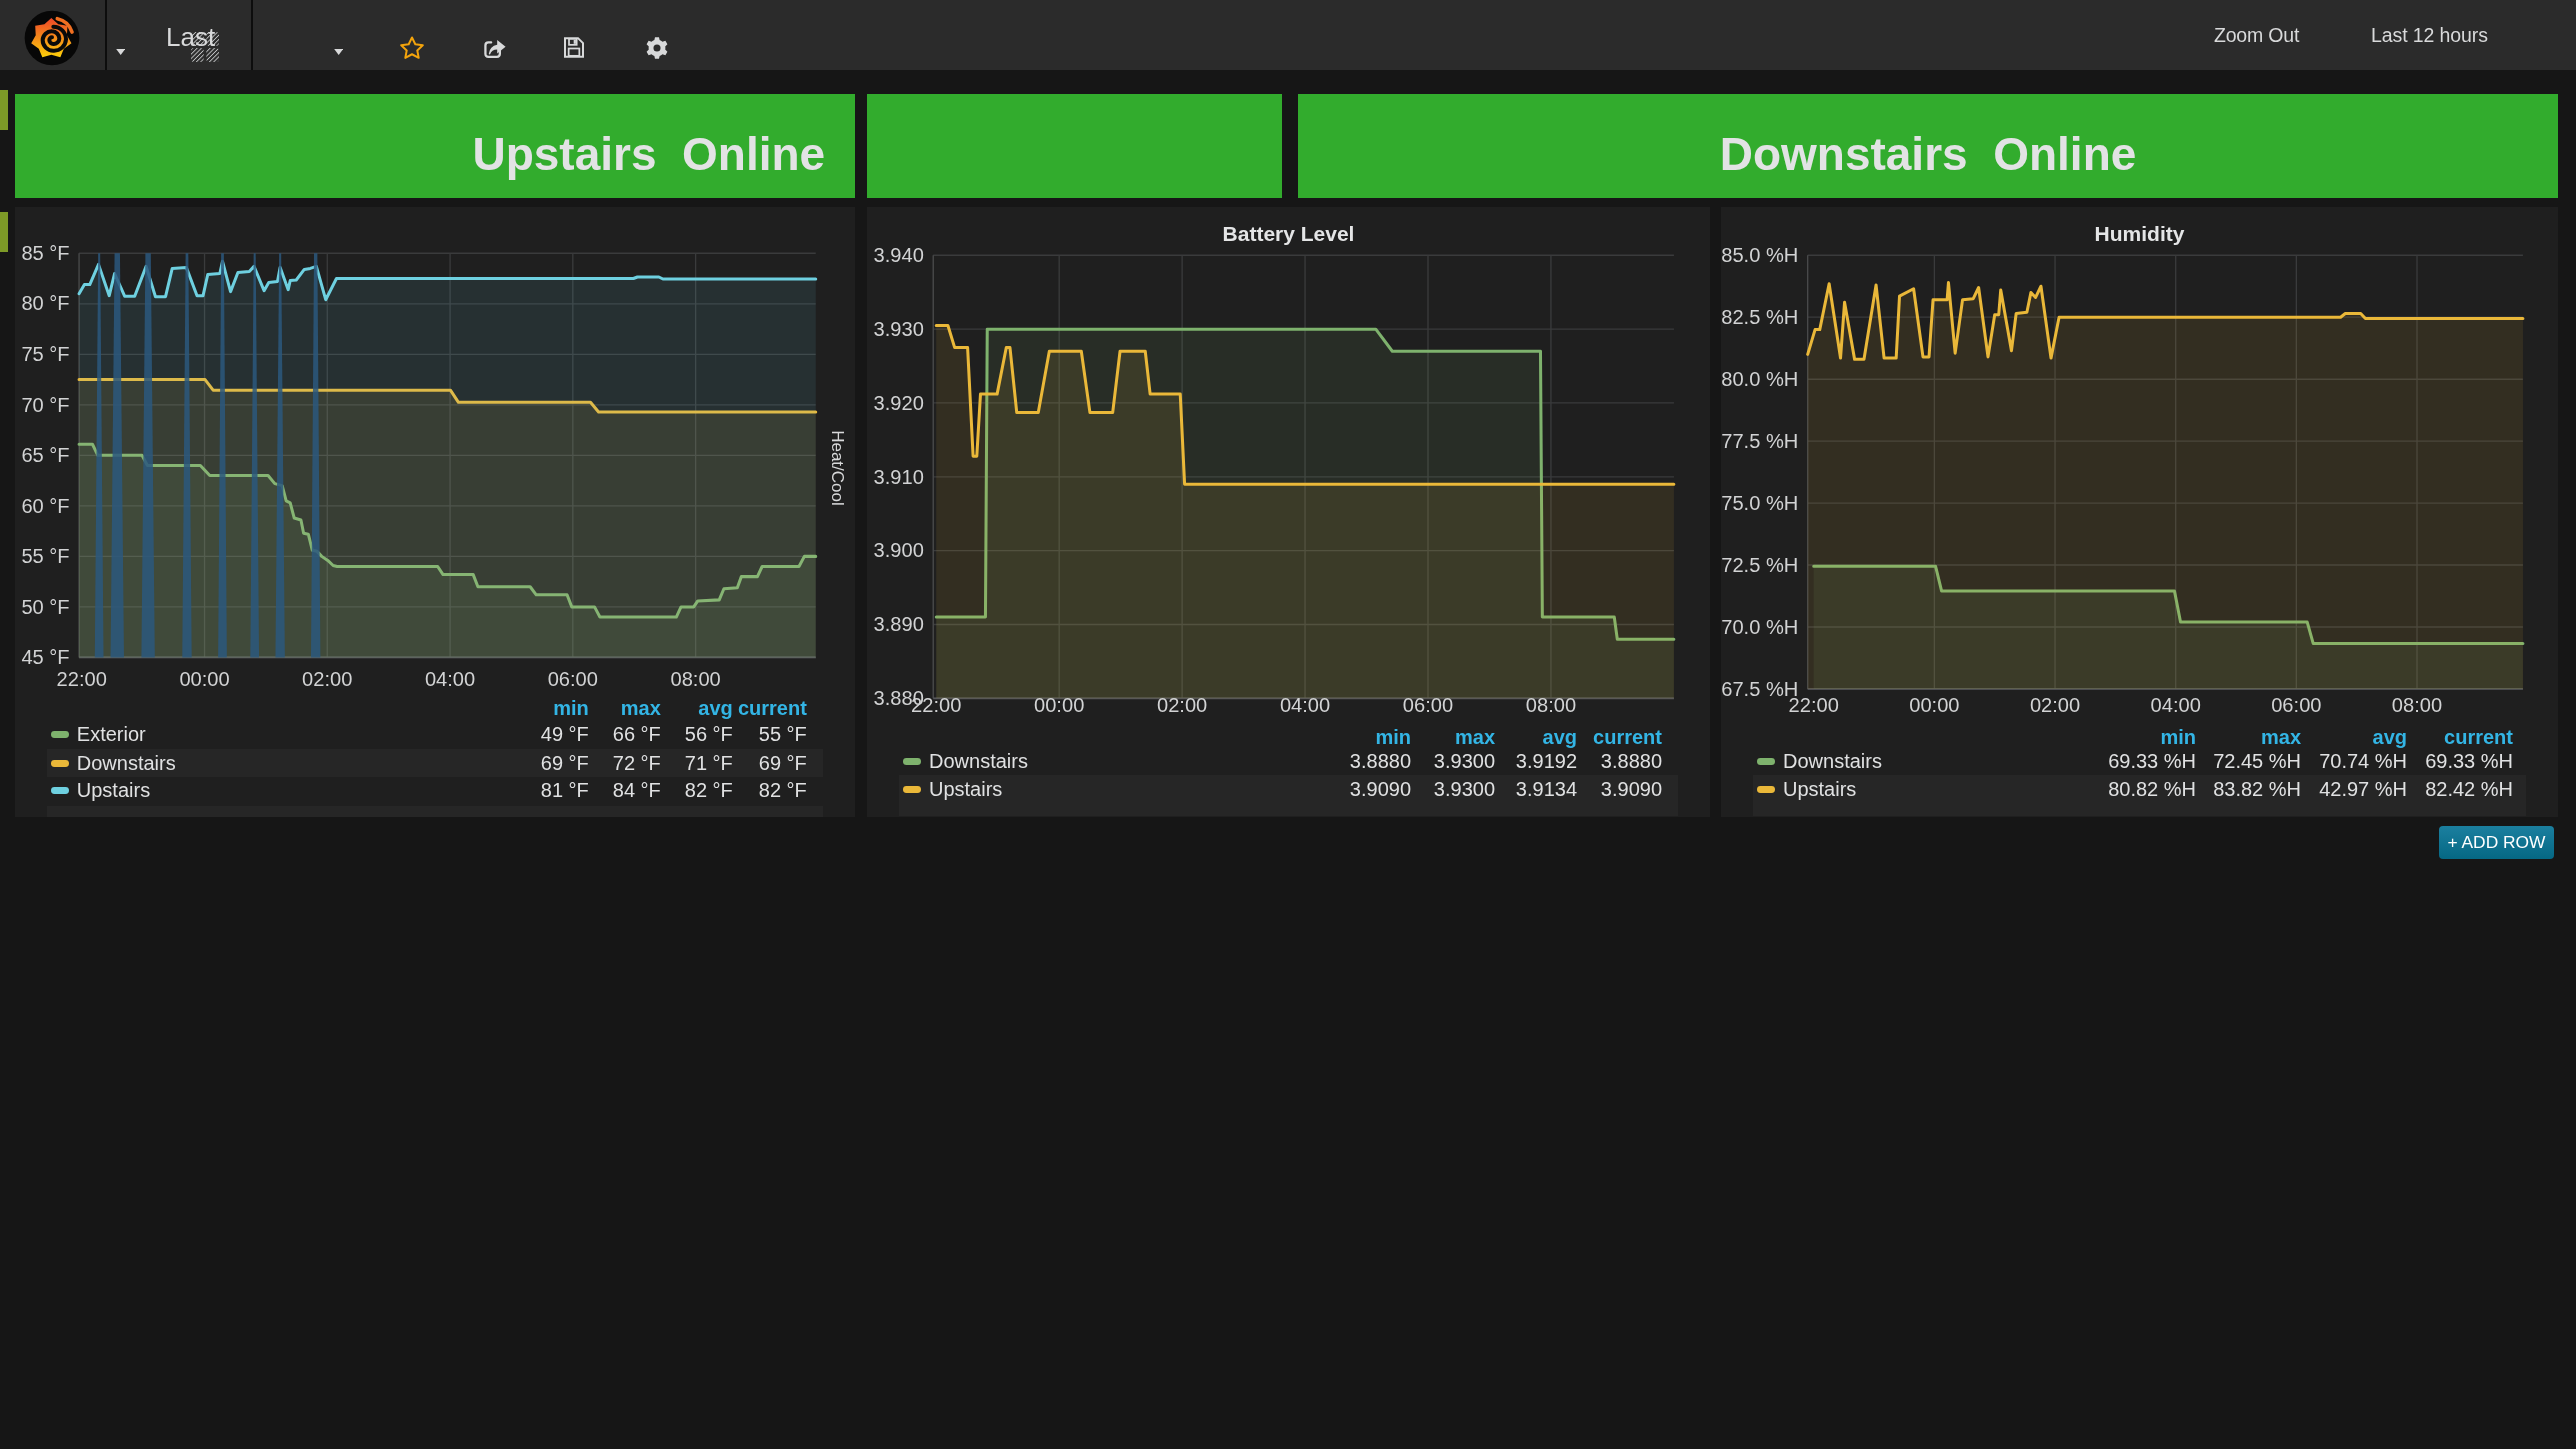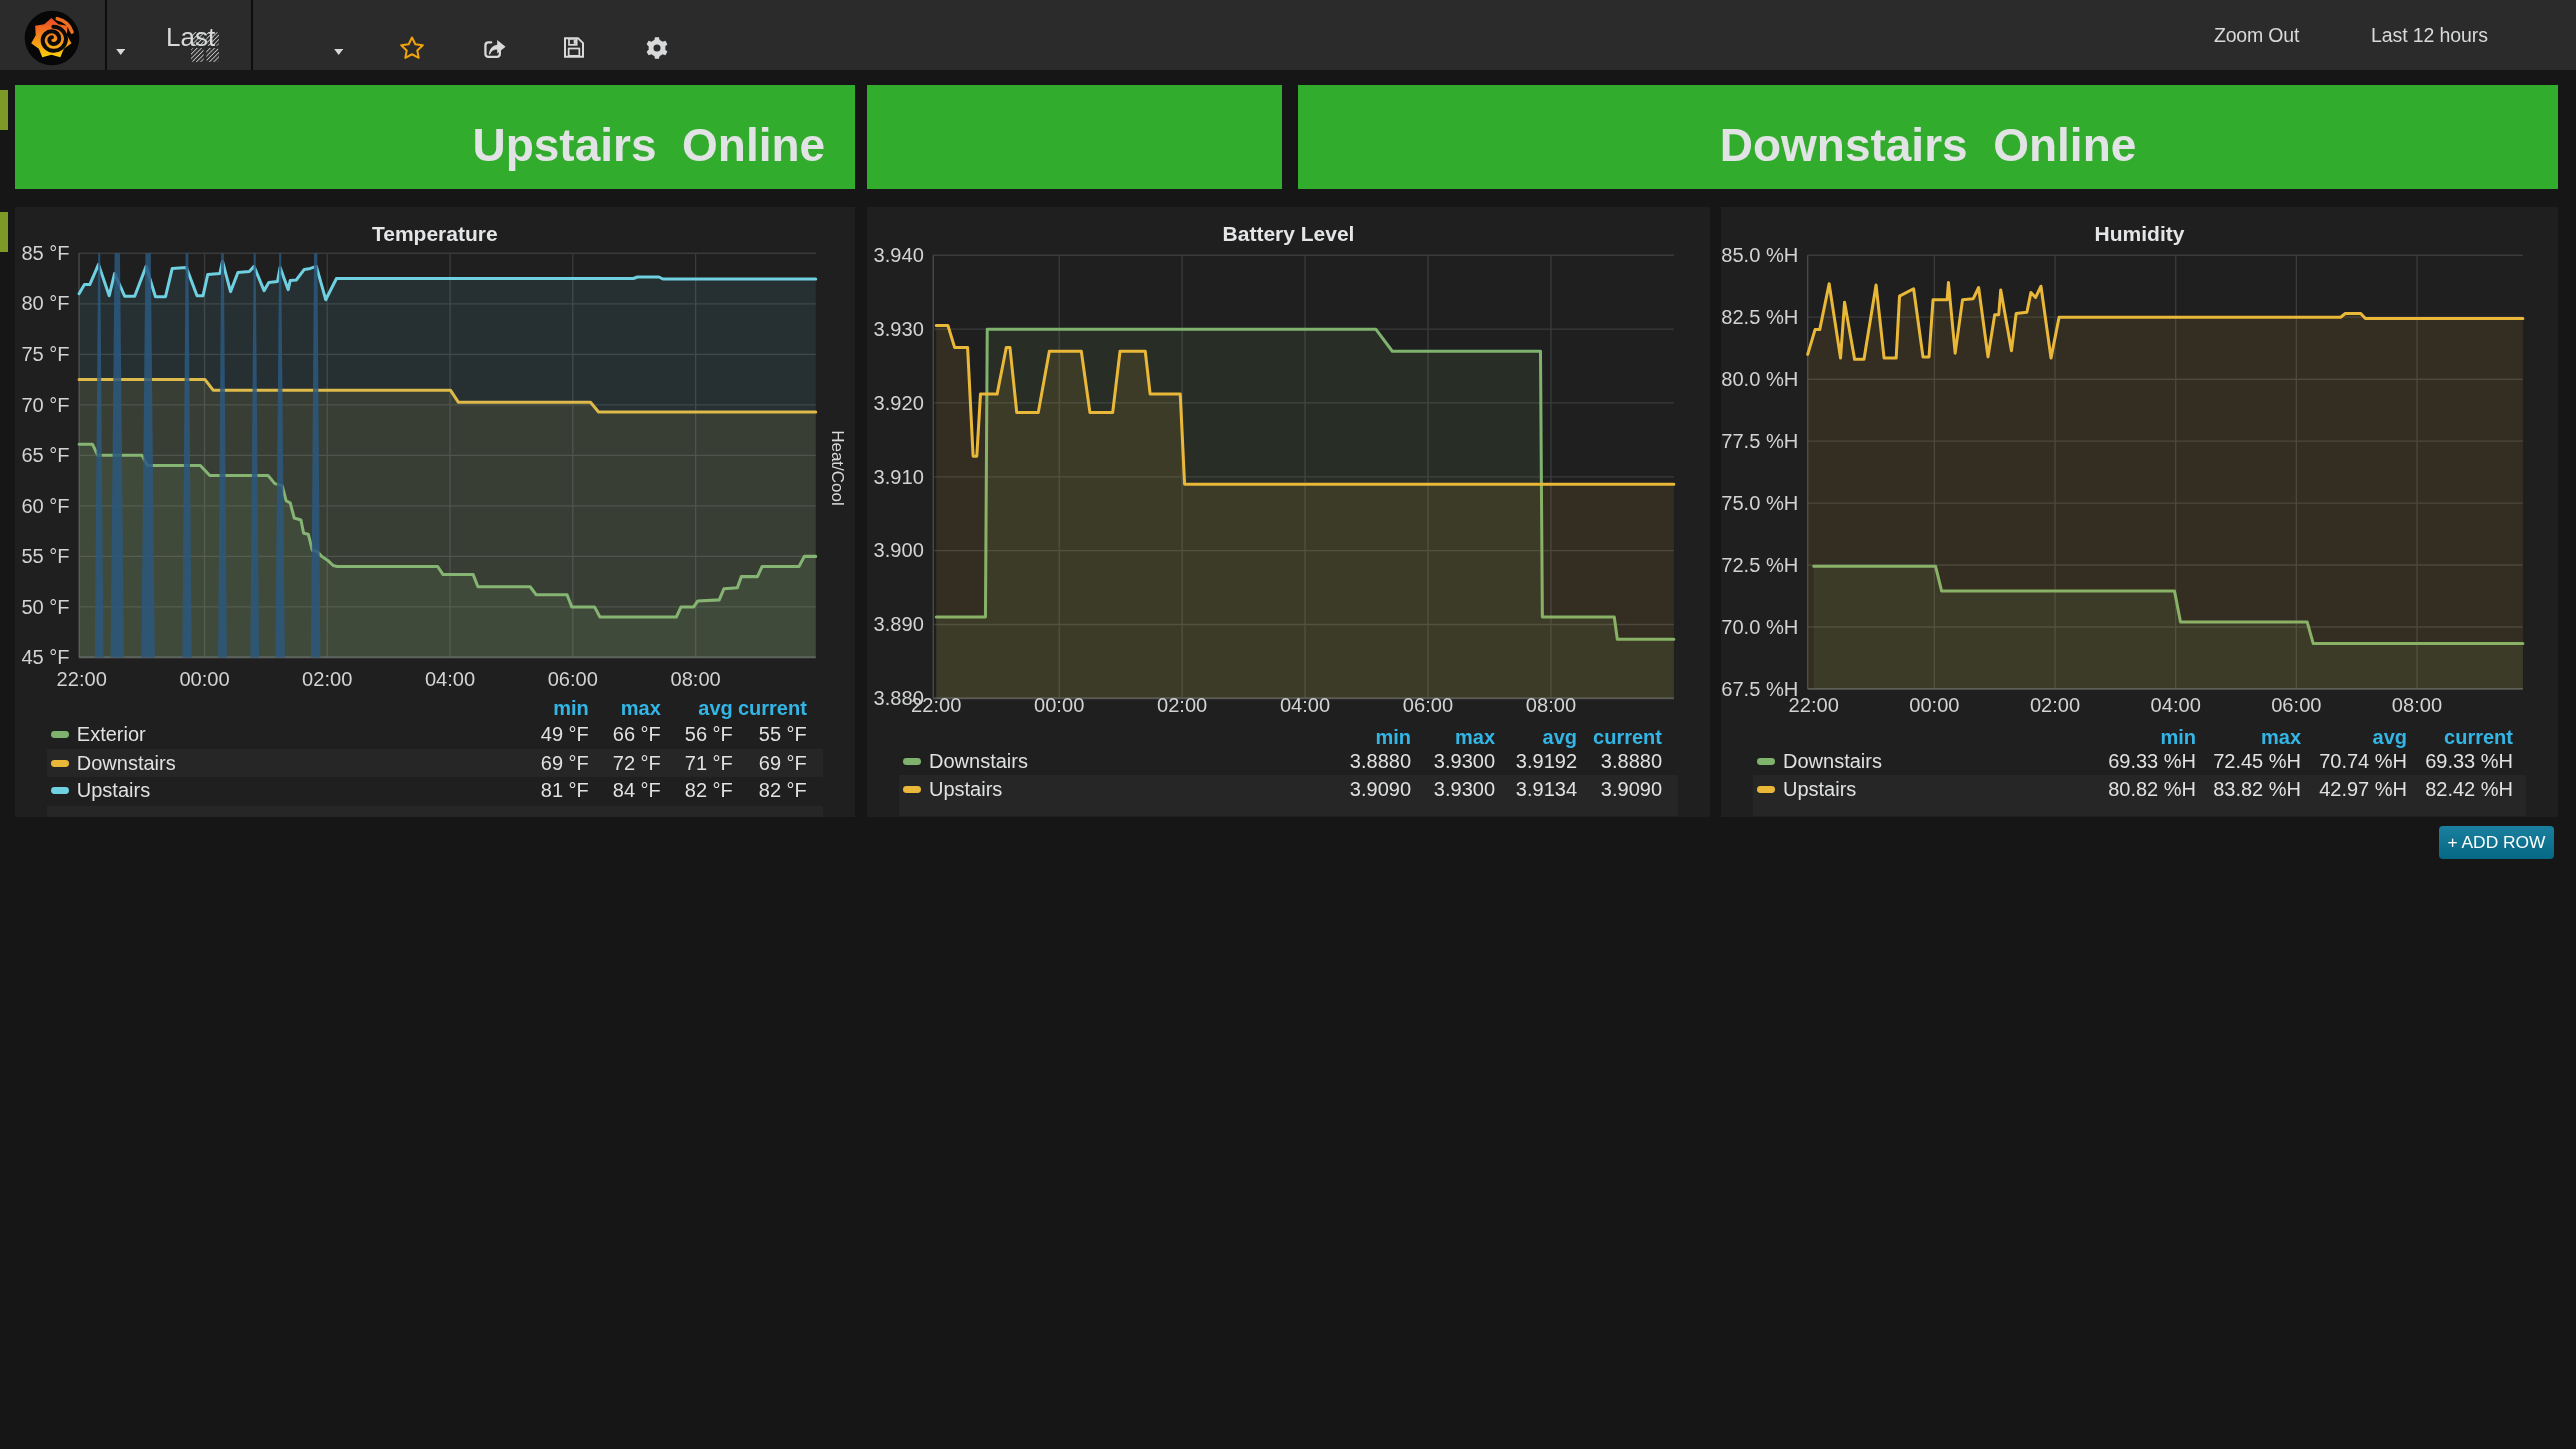--- a/index.html
+++ b/index.html
@@ -1,18 +1,18 @@
 <!DOCTYPE html>
 <html style="font-size:10.7px"><head><meta charset="utf-8"><style>
 * { margin:0; padding:0; box-sizing:border-box; }
 html,body { width:2576px; height:1449px; background:#161616; font-family:"Liberation Sans",sans-serif; overflow:hidden; position:relative; }
 .navbar { position:absolute; left:0; top:0; width:2576px; height:70px; background:#2b2b2b; }
 .navdiv { position:absolute; top:0; width:2px; height:70px; background:#0d0d0d; }
 .navtxt { position:absolute; color:#d8d9da; font-size:25.5px; }
-.banner { position:absolute; top:85px; height:104px; background:#32ac2d;padding-left:33px; }
+.banner { position:absolute; top:94px; height:104px; background:#32ac2d;padding-left:33px; }
 .btxt { position:absolute; color:#e2e3e4; font-size:46px; font-weight:bold; white-space:nowrap; top:50%; transform:translate(-50%,-36%); }
 .tab { position:absolute; left:0; width:8px; height:40px; background:#7d9a27; }
 .panel { position:absolute; background:#1f1f1f; }
 .ptitle { position:absolute; top:14.8px; left:0; width:100%; text-align:center; color:#e4e5e6; font-size:21px; font-weight:bold; }
 .panel svg { position:absolute; left:0; top:0; }
 .hc { position:absolute; left:777px; top:251px; color:#d8d9da; font-size:17px; transform:rotate(90deg); transform-origin:center; width:89px; text-align:center; }
 .lh { position:absolute; color:#33b5e5; font-size:20px; font-weight:bold; line-height:23px; }
 .lname { position:absolute; left:62px; color:#e0e1e2; font-size:20px; line-height:23px; }
 .lval { position:absolute; color:#e0e1e2; font-size:20px; line-height:23px; }
 .ldash { position:absolute; left:36px; width:18px; height:6.7px; border-radius:3.4px; }
@@ -101,21 +101,20 @@
 
 <div class="banner" style="left:14.8px;width:840px">
     <div class="btxt" style="left:634px">Upstairs&nbsp; Online</div>
   </div>
 <div class="banner" style="left:867px;width:415px"></div>
 <div class="banner" style="left:1298px;width:1260px">
     <div class="btxt" style="left:630px">Downstairs&nbsp; Online</div>
   </div>
 
 <div class="panel" style="left:14.8px;top:207px;width:840px;height:610px">
-  <div class="ptitle">Temperature</div>
   <svg width="840" height="610" viewBox="0 0 1252 910">
       <line x1="95" y1="69.0" x2="1194" y2="69.0" stroke="#3a3b3c" stroke-width="2"></line>
       <line x1="95" y1="144.4" x2="1194" y2="144.4" stroke="#3a3b3c" stroke-width="2"></line>
       <line x1="95" y1="219.8" x2="1194" y2="219.8" stroke="#3a3b3c" stroke-width="2"></line>
       <line x1="95" y1="295.1" x2="1194" y2="295.1" stroke="#3a3b3c" stroke-width="2"></line>
       <line x1="95" y1="370.5" x2="1194" y2="370.5" stroke="#3a3b3c" stroke-width="2"></line>
       <line x1="95" y1="445.9" x2="1194" y2="445.9" stroke="#3a3b3c" stroke-width="2"></line>
       <line x1="95" y1="521.2" x2="1194" y2="521.2" stroke="#3a3b3c" stroke-width="2"></line>
       <line x1="95" y1="596.6" x2="1194" y2="596.6" stroke="#3a3b3c" stroke-width="2"></line>
       <line x1="95" y1="672.0" x2="1194" y2="672.0" stroke="#3a3b3c" stroke-width="2"></line>

